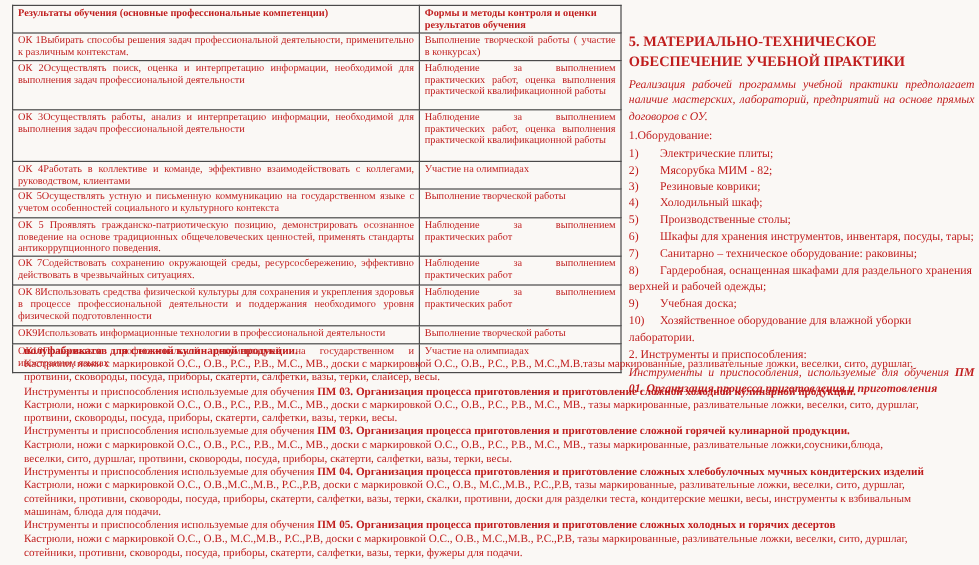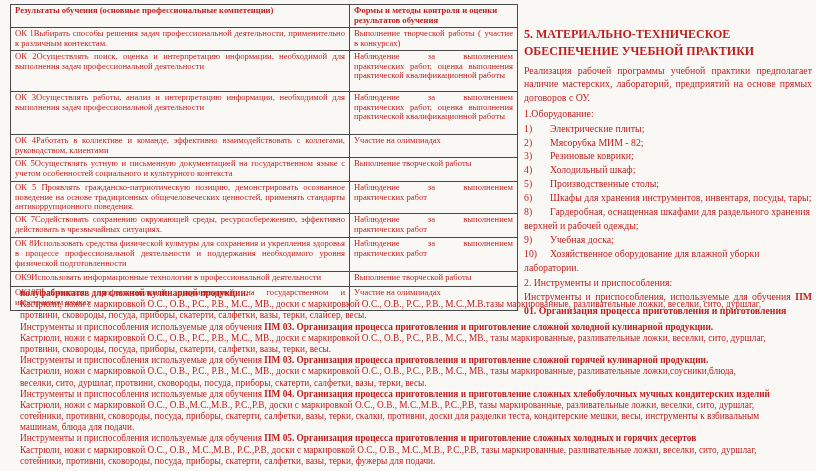--- a/index.html
+++ b/index.html
@@ -39,21 +39,21 @@
   #okt-body tr:nth-child(10) td{height:21px}
 
   
   .panel{
     position:absolute;left:524px;top:26px;width:288px;
     font-size:9.8px;line-height:1.4;
   }
   .panel .title{
     font-size:12px;font-weight:bold;line-height:1.45;margin:0 0 3px 0;
   }
-  .panel p{margin:0 0 2px 0;text-align:justify;}
+  .panel p{margin:0 0 2px 0;text-align:justify;font-style:italic;}
   .panel .subhead{font-weight:normal;margin:1px 0 1px 0;}
   .equip-item{line-height:1.42;font-family:Liberation Serif, serif;}
   .equip-item .num{display:inline-block;min-width:26px;}
   .tools-intro b{font-weight:bold;}
 
   
   .bottom{
     position:absolute;left:20px;top:288px;width:806px;
     font-size:9.3px;
   }
@@ -89,21 +89,21 @@
         </tr>
         <tr>
           <td>ОК 3Осуществлять работы, анализ и интерпретацию информации, необходимой для выполнения задач профессиональной деятельности</td>
           <td>Наблюдение за выполнением практических работ, оценка выполнения практической квалификационной работы</td>
         </tr>
         <tr>
           <td>ОК 4Работать в коллективе и команде, эффективно взаимодействовать с коллегами, руководством, клиентами</td>
           <td>Участие на олимпиадах</td>
         </tr>
         <tr>
-          <td>ОК 5Осуществлять устную и письменную документацией на государственном языке с учетом особенностей социального и культурного контекста</td>
+          <td>ОК 5Осуществлять устную и письменную коммуникацию на государственном языке с учетом особенностей социального и культурного контекста</td>
           <td>Выполнение творческой работы</td>
         </tr>
         <tr>
           <td>ОК 5 Проявлять гражданско-патриотическую позицию, демонстрировать осознанное поведение на основе традиционных общечеловеческих ценностей, применять стандарты антикоррупционного поведения.</td>
           <td>Наблюдение за выполнением практических работ</td>
         </tr>
         <tr>
           <td>ОК 7Содействовать сохранению окружающей среды, ресурсосбережению, эффективно действовать в чрезвычайных ситуациях.</td>
           <td>Наблюдение за выполнением практических работ</td>
         </tr>
@@ -126,20 +126,21 @@
     <h2 class="title">5. МАТЕРИАЛЬНО-ТЕХНИЧЕСКОЕ ОБЕСПЕЧЕНИЕ УЧЕБНОЙ ПРАКТИКИ</h2>
     <p class="intro">Реализация рабочей программы учебной практики предполагает наличие мастерских, лабораторий, предприятий на основе прямых договоров с ОУ.</p>
     <div class="subhead">1.Оборудование:</div>
     <div id="equip-list">
         <div class="equip-item"><span class="num">1)</span><span>Электрические плиты;</span></div>
         <div class="equip-item"><span class="num">2)</span><span>Мясорубка МИМ - 82;</span></div>
         <div class="equip-item"><span class="num">3)</span><span>Резиновые коврики;</span></div>
         <div class="equip-item"><span class="num">4)</span><span>Холодильный шкаф;</span></div>
         <div class="equip-item"><span class="num">5)</span><span>Производственные столы;</span></div>
         <div class="equip-item"><span class="num">6)</span><span>Шкафы для хранения инструментов, инвентаря, посуды, тары;</span></div>
+        <div class="equip-item"><span class="num">7)</span><span>Санитарно – техническое оборудование: раковины;</span></div>
         <div class="equip-item"><span class="num">8)</span><span>Гардеробная, оснащенная шкафами для раздельного хранения верхней и рабочей одежды;</span></div>
         <div class="equip-item"><span class="num">9)</span><span>Учебная доска;</span></div>
         <div class="equip-item"><span class="num">10)</span><span>Хозяйственное оборудование для влажной уборки лаборатории.</span></div>
       </div>
     <div class="subhead">2. Инструменты и приспособления:</div>
     <p class="tools-intro"><span>Инструменты и приспособления, используемые для обучения </span><b>ПМ 01. Организация процесса приготовления и приготовления</b></p>
   </aside>
 
   <div class="bottom" id="bottom-text">
       <div class="bl"><b>полуфабрикатов для сложной кулинарной продукции.</b></div>

